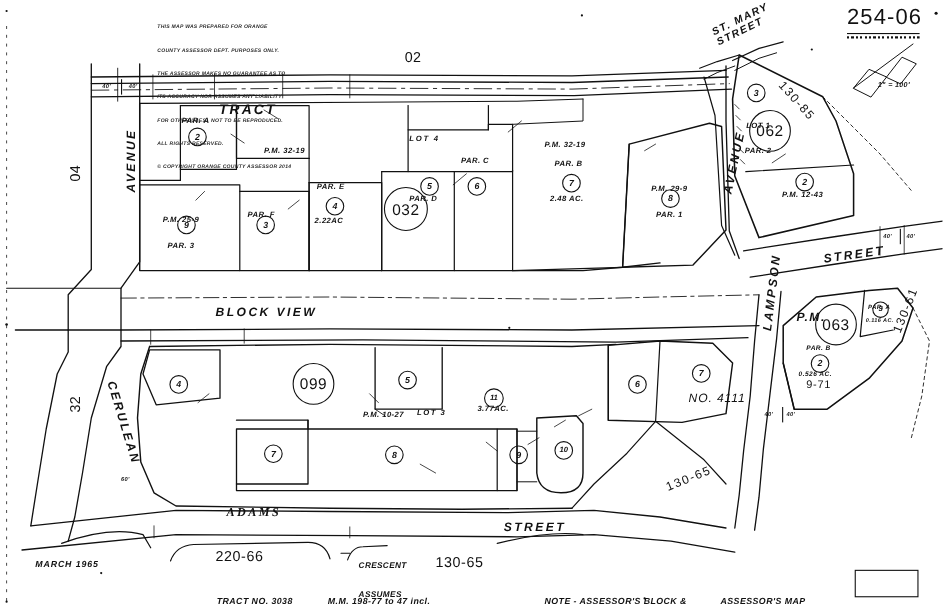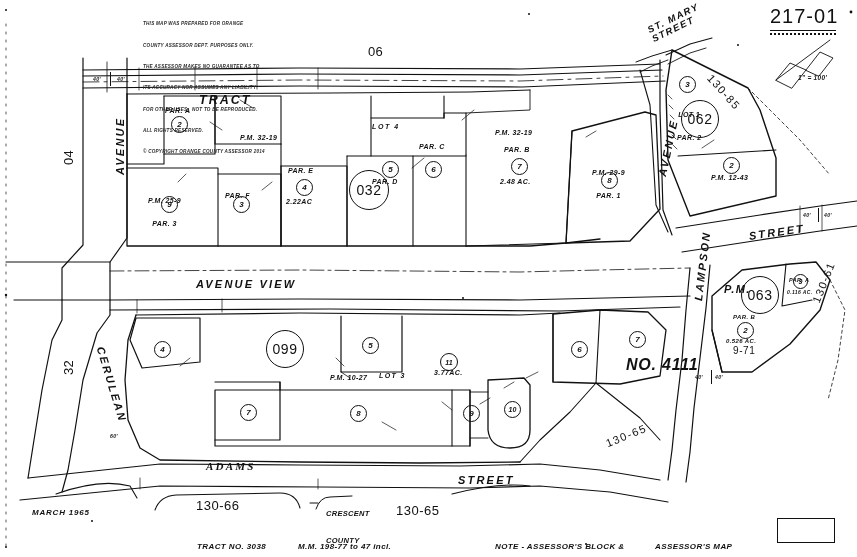--- a/index.html
+++ b/index.html
@@ -287,54 +287,54 @@
   <div class="lbl disclaimer" style="left:143px; top:6px;">
     <div>THIS MAP WAS PREPARED FOR ORANGE</div>
     <div>COUNTY ASSESSOR DEPT. PURPOSES ONLY.</div>
     <div>THE ASSESSOR MAKES NO GUARANTEE AS TO</div>
     <div>ITS ACCURACY NOR ASSUMES ANY LIABILITY</div>
     <div>FOR OTHER USES.  NOT TO BE REPRODUCED.</div>
     <div>ALL RIGHTS RESERVED.</div>
     <div>© COPYRIGHT ORANGE COUNTY ASSESSOR 2014</div>
   </div>
 
-  <div class="lbl book-page" style="left:770px; top:5px;">217-01</div>
+  <div class="lbl book-page" style="left:770px; top:5px;">254-06</div>
   <div style="position:absolute; left:770px; top:30px; width:66px; height:1.2px; background:#111;"></div>
   <div style="position:absolute; left:770px; top:33px; width:66px; height:2px; background:repeating-linear-gradient(90deg,#111 0 2px,transparent 2px 4px);"></div>
 
   <div class="lbl dim" style="left:798px; top:74px; font-size:6.5px;">1" = 100'</div>
 
-  <div class="lbl page-num" style="left:368px; top:45px;">06</div>
+  <div class="lbl page-num" style="left:368px; top:45px;">02</div>
   <div class="lbl page-num rot-90" style="left:62px; top:165px;">04</div>
   <div class="lbl page-num rot-90" style="left:62px; top:375px;">32</div>
   <div class="lbl sheetref" style="left:714px; top:72px; transform:rotate(48deg); transform-origin:0 0;">130-85</div>
   <div class="lbl sheetref" style="left:810px; top:300px; transform:rotate(-68deg); transform-origin:0 0;">130-61</div>
   <div class="lbl sheetref" style="left:604px; top:438px; transform:rotate(-22deg); transform-origin:0 0;">130-65</div>
 
   <div class="lbl street-name rot-90" style="left:114px; top:175px;">AVENUE</div>
   <div class="lbl street-name rot-90" style="left:656px; top:175px; transform:rotate(-78deg);">AVENUE</div>
   <div class="lbl street-name sm" style="left:646px; top:26px; transform:rotate(-26deg); transform-origin:0 0; line-height:1.1;">ST. MARY
 STREET</div>
   <div class="lbl street-name" style="left:748px; top:230px; transform:rotate(-8deg); transform-origin:0 0;">STREET</div>
-  <div class="lbl street-name" style="left:196px; top:278px;">AVENUE VIEW</div>
+  <div class="lbl street-name" style="left:196px; top:278px;">BLOCK VIEW</div>
   <div class="lbl street-name rot-90" style="left:106px; top:345px; transform:rotate(73deg);">CERULEAN</div>
   <div class="lbl street-name rot-90" style="left:692px; top:300px; transform:rotate(-83deg);">LAMPSON</div>
   <div class="lbl street-name" style="left:206px; top:460px;font-family:Liberation Serif, serif;">ADAMS</div>
   <div class="lbl street-name" style="left:458px; top:474px;">STREET</div>
 
   <div class="lbl tract-lbl" style="left:199px; top:93px;">TRACT</div>
 
   <div class="lbl parcel-txt" style="left:240px; top:134px;">P.M. 32-19</div>
   <div class="lbl parcel-txt" style="left:495px; top:129px;">P.M. 32-19</div>
   <div class="lbl parcel-txt" style="left:372px; top:123px; letter-spacing:1.6px;">LOT 4</div>
   <div class="lbl parcel-txt" style="left:330px; top:374px;">P.M. 10-27</div>
   <div class="lbl parcel-txt" style="left:379px; top:372px; letter-spacing:1.4px;">LOT 3</div>
   <div class="lbl" style="left:724px; top:283px; font-size:11px; font-style:italic; font-weight:700; letter-spacing:1.4px;">P.M.</div>
   <div class="lbl" style="left:733px; top:345px; font-size:10px; font-weight:400; letter-spacing:.6px;">9-71</div>
-  <div class="lbl" style="left:626px; top:356px; font-size:16px; font-style:italic; font-weight:700; letter-spacing:.8px;">NO. 4111</div>
+  <div class="lbl" style="left:626px; top:356px; font-size:11px; font-style:italic; font-weight:400; letter-spacing:.8px;">NO. 4111</div>
 
   <div class="circ block" style="left:349px; top:170px; width:38px; height:38px;">032</div>
   <div class="circ block" style="left:681px; top:100px; width:36px; height:36px;">062</div>
   <div class="circ block" style="left:741px; top:276px; width:36px; height:36px;text-align:center;">063</div>
   <div class="circ block" style="left:266px; top:330px; width:36px; height:36px;">099</div>
 
   <div class="circ" style="left:171px; top:116px; width:15px; height:15px;">2</div>
   <div class="circ" style="left:161px; top:196px; width:15px; height:15px;">9</div>
   <div class="circ" style="left:233px; top:196px; width:15px; height:15px;">3</div>
   <div class="circ" style="left:296px; top:179px; width:15px; height:15px;">4</div>
@@ -403,29 +403,29 @@
   <div class="lbl dim" style="left:803px; top:213px;">40'</div>
   <div class="lbl dim" style="left:695px; top:375px;">40'</div>
   <div class="lbl dim" style="left:715px; top:375px;">40'</div>
   <div class="lbl dim" style="left:110px; top:434px;">60'</div>
   <div style="position:absolute; left:110px; top:72px; width:1px; height:14px; background:#111;"></div>
   <div style="position:absolute; left:818px; top:208px; width:1px; height:14px; background:#111;"></div>
   <div style="position:absolute; left:711px; top:370px; width:1px; height:14px; background:#111;"></div>
 
   <div class="lbl date-lbl" style="left:32px; top:509px;">MARCH 1965</div>
 
-  <div class="lbl" style="left:196px; top:499px; font-size:13px; letter-spacing:.5px;">130-66</div>
+  <div class="lbl" style="left:196px; top:499px; font-size:13px; letter-spacing:.5px;">220-66</div>
   <div class="lbl legend-txt" style="left:197px; top:518px;">
     <div>TRACT NO. 3038</div>
     
   </div>
 
   <div class="lbl brace-txt" style="left:326px; top:491px; line-height:1.2;">
     <div>CRESCENT</div>
-    <div>COUNTY</div>
+    <div>ASSUMES</div>
   </div>
 
   <div class="lbl" style="left:396px; top:504px; font-size:13px; letter-spacing:.5px;">130-65</div>
   <div class="lbl legend-txt" style="left:298px; top:518px;">
     <div>M.M. 198-77 to 47 incl.</div>
     
   </div>
 
   <div class="lbl legend-txt" style="left:495px; top:518px;">
     <div>NOTE - ASSESSOR'S BLOCK &amp;</div>

